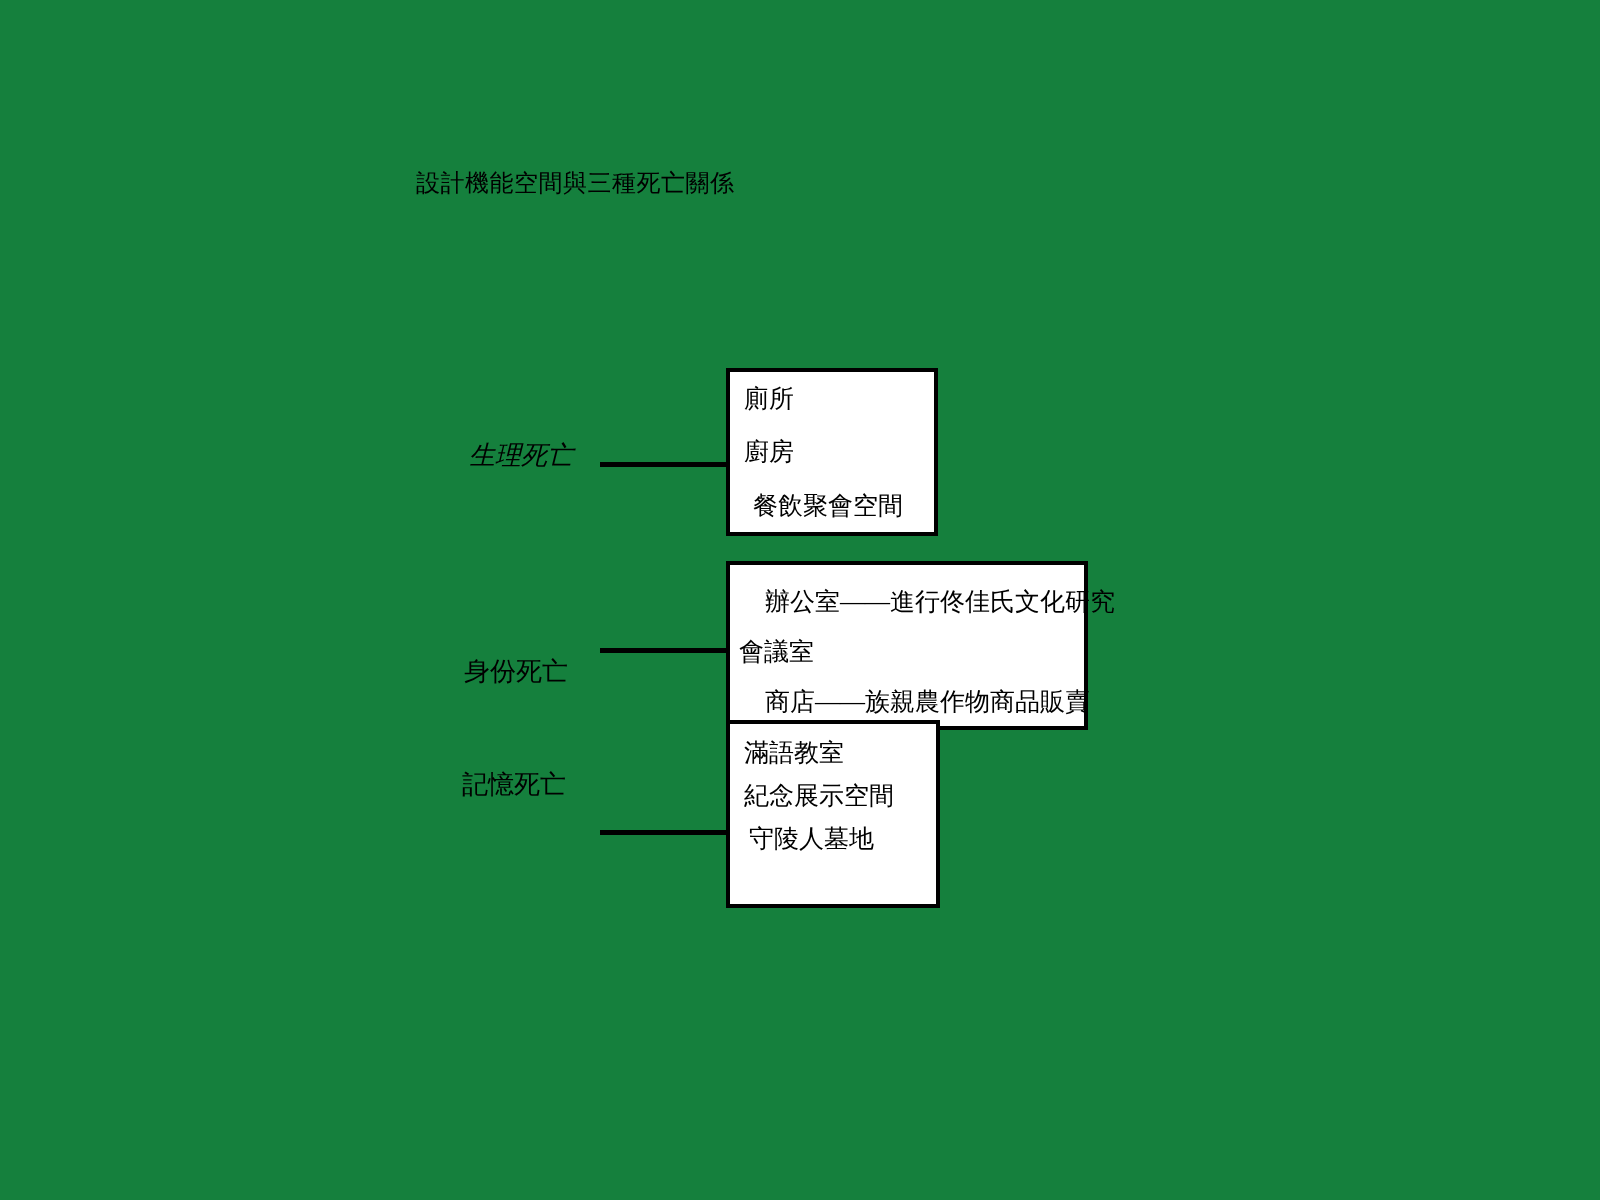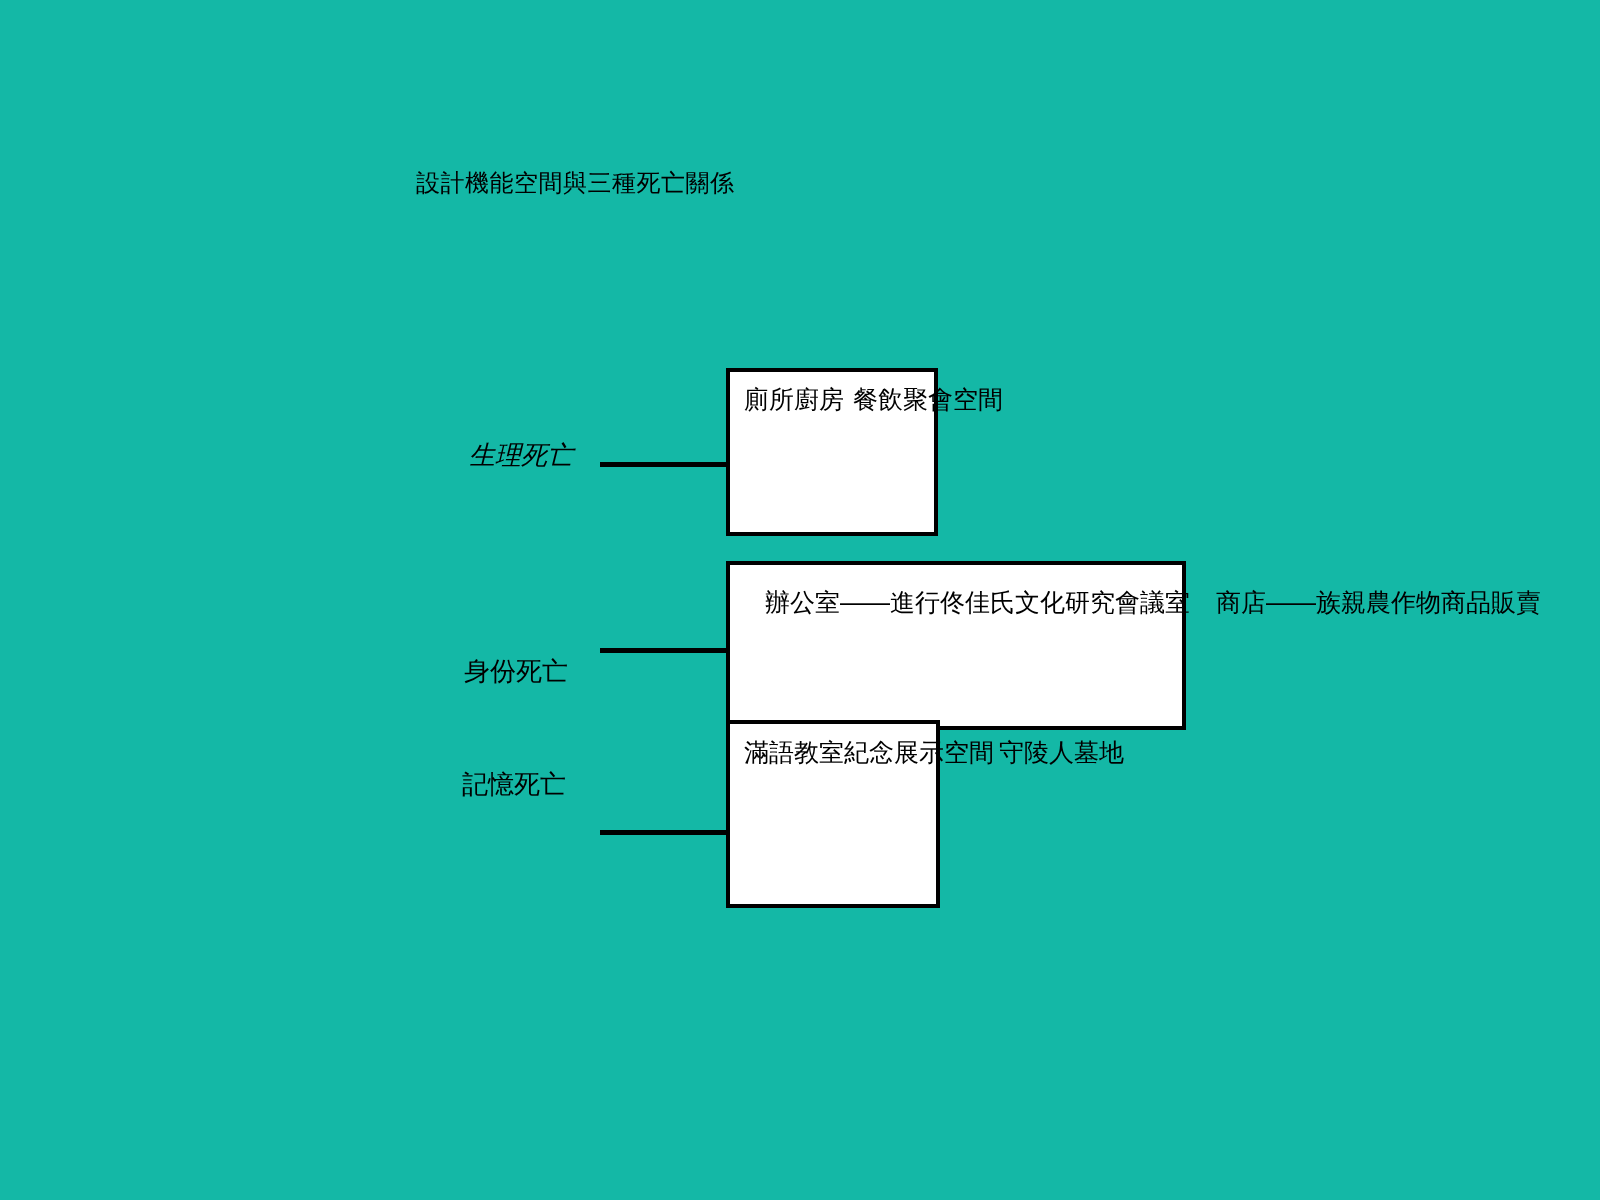--- a/index.html
+++ b/index.html
@@ -4,21 +4,21 @@
 <style>
   html, body {
     margin: 0;
     padding: 0;
     background: #ffffff;
   }
   .canvas {
     position: relative;
     width: 1600px;
     height: 1200px;
-    background: #14b8a6;
+    background: #15803d;
     overflow: hidden;
     font-family: "Liberation Sans", sans-serif;
     color: #000000;
   }
   .title {
     position: absolute;
     left: 416px;
     top: 169px;
     font-size: 24px;
     line-height: 28px;
@@ -43,39 +43,40 @@
   }
   .connector-1 { top: 462px; }
   .connector-2 { top: 648px; }
   .connector-3 { top: 830px; }
   .box {
     position: absolute;
     box-sizing: border-box;
     border: 4px solid #000000;
     background: #ffffff;
     display: flex;
-    flex-direction: row;
+    flex-direction: column;
+    font-family: Liberation Serif, serif;
   }
   .box-item {
     display: flex;
     align-items: center;
     font-size: 25px;
     line-height: 27px;
     white-space: nowrap;
   }
   .box-1 {
     left: 726px; top: 368px;
     width: 212px; height: 168px;
     padding: 0 0 0 14px;
   }
   .box-1 .box-item { height: 55px; }
   .box-1 .box-item:nth-child(3) { padding-left: 9px; }
   .box-2 {
     left: 726px; top: 561px;
-    width: 460px; height: 169px;
+    width: 362px; height: 169px;
     padding: 12px 0 0 9px;
   }
   .box-2 .box-item { height: 50px; }
   .box-2 .box-item:nth-child(1),
   .box-2 .box-item:nth-child(3) { padding-left: 26px; }
   .box-3 {
     left: 726px; top: 720px;
     width: 214px; height: 188px;
     padding: 7px 0 0 14px;
   }

